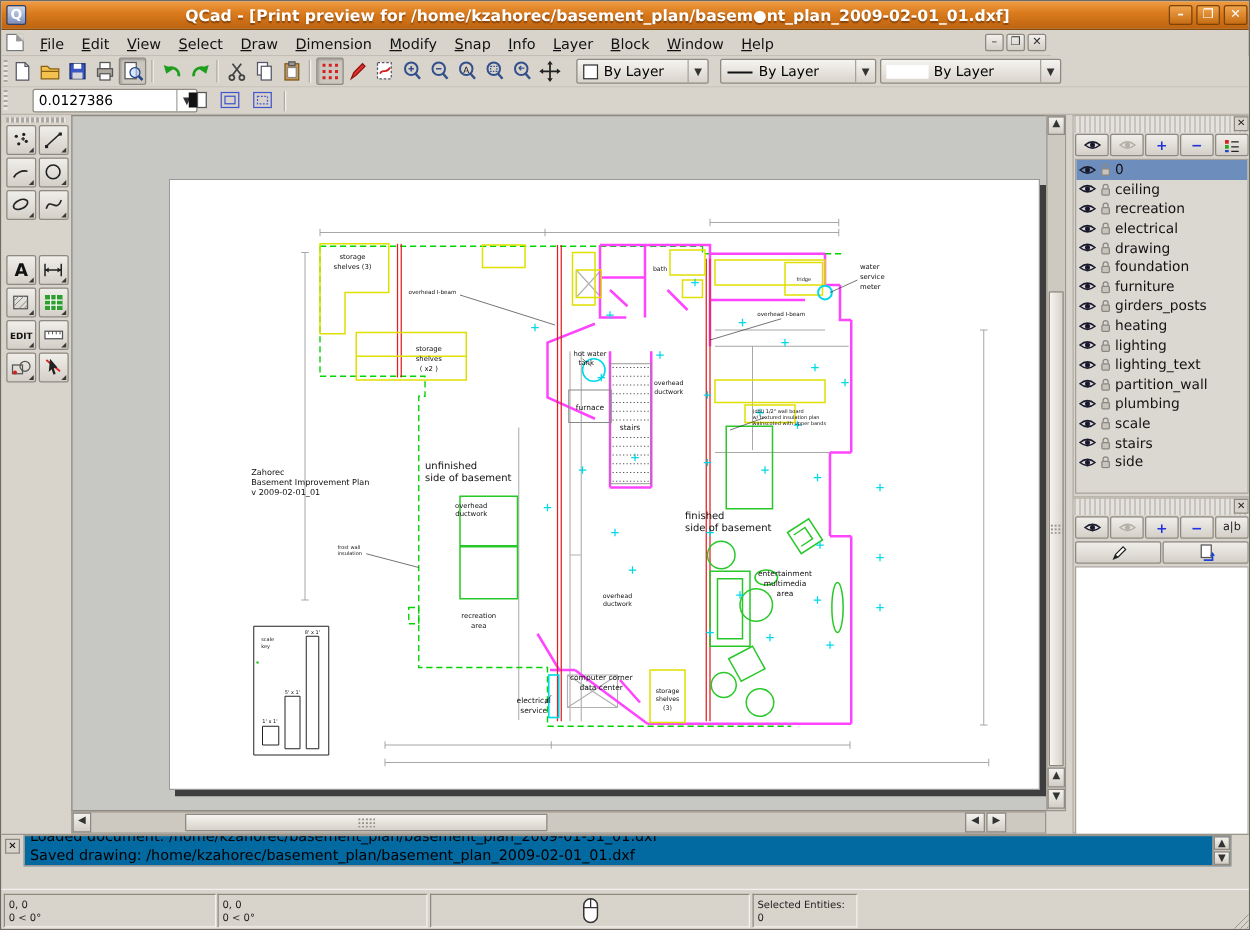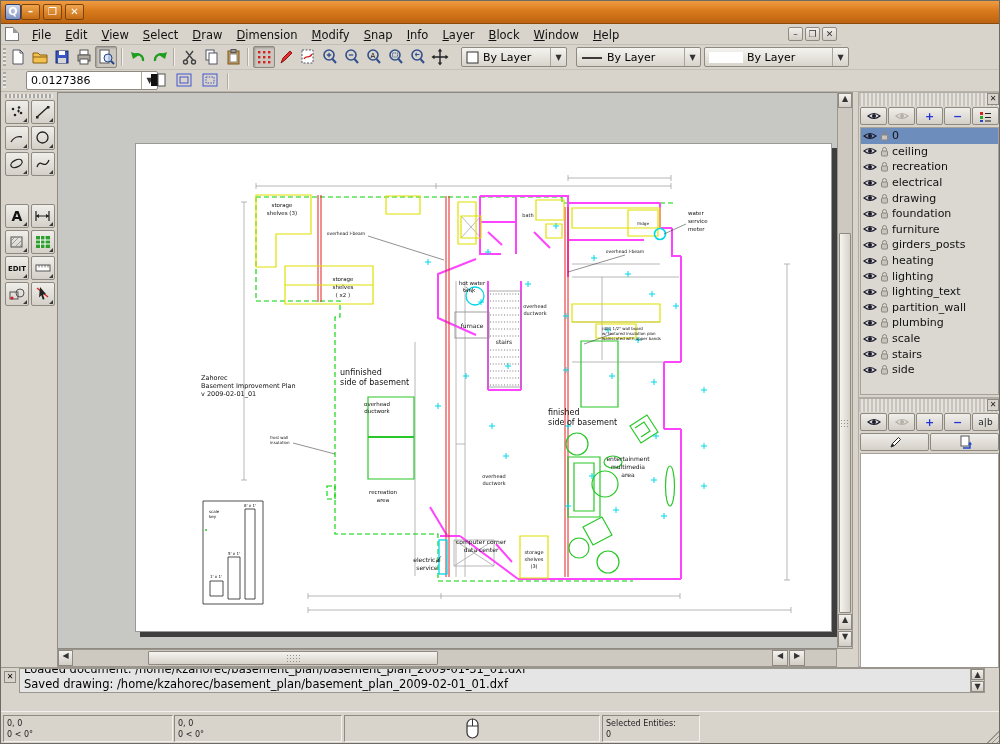--- a/index.html
+++ b/index.html
@@ -93,21 +93,21 @@
   .layer-list { margin:1px; background:#dbd7d1; border:1px solid #a6a29a; overflow:hidden; }
   .layer-row { display:flex; align-items:center; height:15.6px; padding-left:2px; font-size:11px; color:#111; gap:3px; }
   .layer-row.selected { background:#6d8ebd; }
   .block-list { margin:1px; background:#ffffff; border:1px solid #a6a29a; }
 
   
   .cmd-area { position:absolute; left:0; top:666px; width:1000px; height:44px; background:#d8d4cc;
     border-top:1px solid #9a968e; }
   .cmd-close { position:absolute; left:3px; top:3px; width:12px; height:12px; background:#d8d4cc;
     border:1px solid #8e8a82; font-size:8px; line-height:10px; text-align:center; }
-  .cmd-history { position:absolute; left:18px; top:0px; width:966px; height:25px; background:#e5e5e5;
+  .cmd-history { position:absolute; left:18px; top:0px; width:966px; height:25px; background:#0369a1;
     border:1px solid #9a968e; overflow:hidden; font-size:11.5px; }
   .cmd-history .lines { margin-top:-7px; padding-left:4px; line-height:15px; white-space:nowrap; }
   .cmd-vscroll { position:absolute; right:0px; top:0px; width:14px; height:25px; background:#cdc9c1; border-left:1px solid #9a968e; }
   .cmd-row { position:absolute; left:0; top:25px; width:1000px; height:19px; background:#fff;
     border-top:1px solid #b8b4ac; font-size:11.5px; line-height:18px; }
   .cmd-row .handle2 { position:absolute; left:4px; top:3px; width:3px; height:13px;
     background:repeating-linear-gradient(#aaa6a0 0 2px,#e8e6e2 2px 4px); }
   .cmd-row span { padding-left:16px; }
 
   
@@ -117,20 +117,21 @@
   .resize-grip { position:absolute; right:2px; bottom:2px; width:12px; height:12px;
     background:linear-gradient(135deg, transparent 0 50%, #9a968e 50% 55%, transparent 55% 70%, #9a968e 70% 75%, transparent 75% 90%, #9a968e 90% 95%, transparent 95%); }
 
   svg text { font-family:"DejaVu Sans", sans-serif; fill:#111; }
 </style>
 </head>
 <body>
 
 <div class="titlebar">
   <div class="app-icon">Q</div>
+  <div class="title-text">QCad - [Print preview for /home/kzahorec/basement_plan/basem●nt_plan_2009-02-01_01.dxf]</div>
   <div class="win-btn">–</div>
   <div class="win-btn">❐</div>
   <div class="win-btn">✕</div>
 </div>
 
 <div class="menubar">
   <div class="mdi-icon"></div>
   <div><span class="menu-item">File</span><span class="menu-item">Edit</span><span class="menu-item">View</span><span class="menu-item">Select</span><span class="menu-item">Draw</span><span class="menu-item">Dimension</span><span class="menu-item">Modify</span><span class="menu-item">Snap</span><span class="menu-item">Info</span><span class="menu-item">Layer</span><span class="menu-item">Block</span><span class="menu-item">Window</span><span class="menu-item">Help</span></div>
   <div class="menu-right">
     <div class="mdi-btn">–</div>
@@ -879,18 +880,18 @@
   <div class="st-cell" style="left:173px; width:168px">
     <div>0, 0</div>
     <div>0 &lt; 0°</div>
   </div>
   <div class="st-cell" style="left:343px; width:256px">
     <svg width="13" height="21" style="display:block;margin:0 auto">
       <rect x="1" y="1" width="11" height="19" rx="5.5" fill="#fff" stroke="#333" stroke-width="1.2"></rect>
       <path d="M6.5,1 V8 M1,8 H12" stroke="#333" stroke-width="1"></path>
     </svg>
   </div>
-  <div class="st-cell" style="left:601px; width:98px">
+  <div class="st-cell" style="left:601px; width:84px">
     <div>Selected Entities:</div>
     <div>0</div>
   </div>
   <div class="resize-grip"></div>
 </div>
 
 </body></html>

